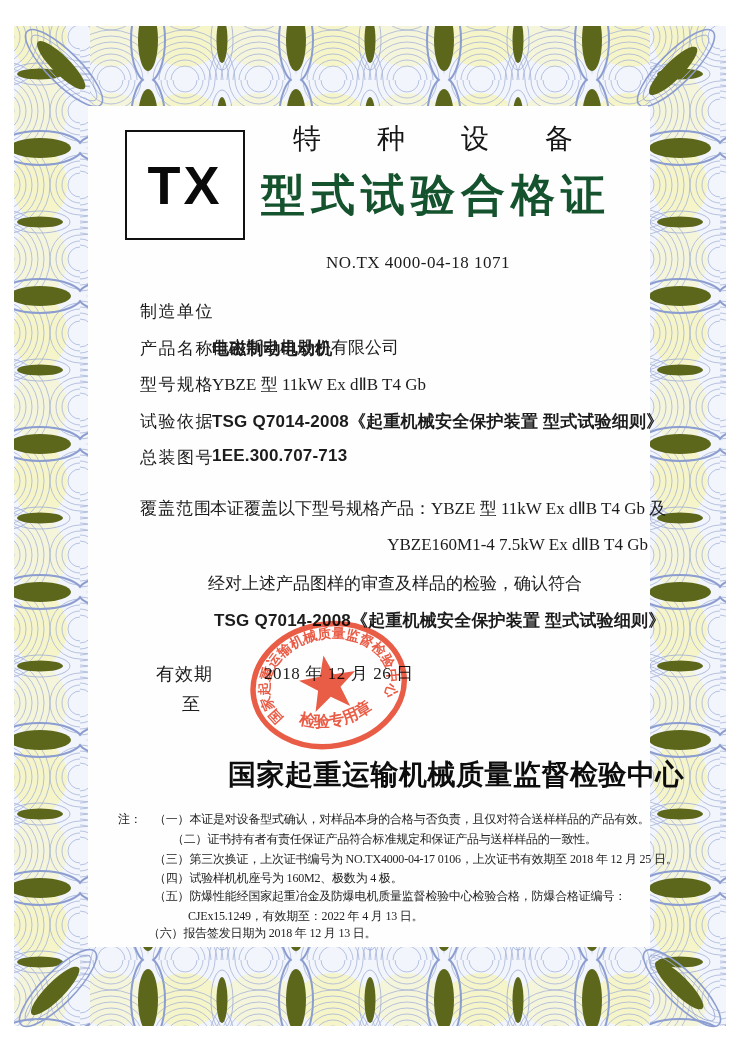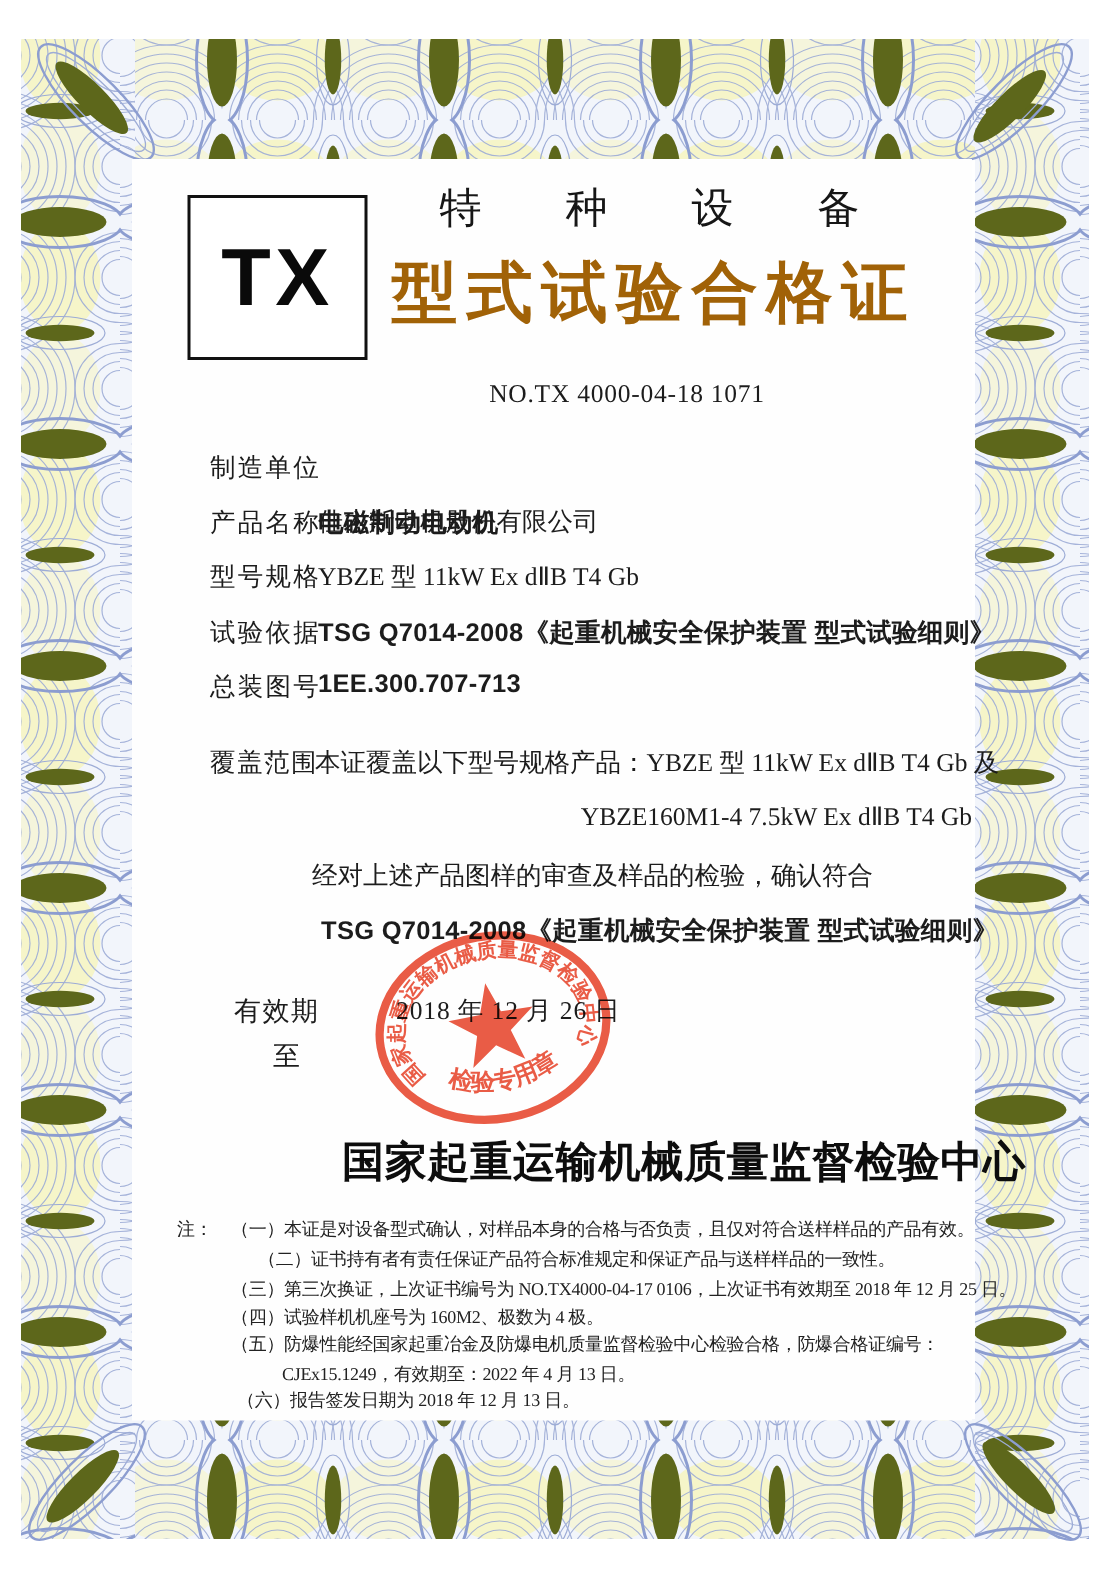--- a/index.html
+++ b/index.html
@@ -23,21 +23,21 @@
   #tx-box .tx{
     font-family:"Liberation Sans", sans-serif; font-weight:bold;
     font-size:54px; letter-spacing:3px; color:#0a0a0a;
   }
   #hdr-small{
     left:145px; top:14px; width:400px; text-align:center;
     font-size:28px; letter-spacing:56px; text-indent:56px; color:#161616;
   }
   #hdr-title{
     left:145px; top:60px; width:400px; text-align:center;
-    font-size:44px; font-weight:bold; letter-spacing:6px; text-indent:6px; color:#a16207;
+    font-size:44px; font-weight:bold; letter-spacing:6px; text-indent:6px; color:#14532d;
   }
   #cert-no{
     left:130px; top:147px; width:400px; text-align:center;
     font-size:17px; letter-spacing:0.5px;
   }
   
   .frow{left:0; top:0; font-size:17px;}
   .frow .lbl{position:absolute; left:52px; letter-spacing:1.5px;}
   .frow .val{position:absolute; left:124px;}
   .val-sans{font-family:"Liberation Sans", sans-serif;margin-top:36px;}
@@ -178,16 +178,16 @@
 
     <div id="issuer" class="abs">国家起重运输机械质量监督检验中心</div>
 
     <div class="abs note" style="left:30px; top:705px">注：</div>
     <div class="abs note" style="left:66px; top:705px">（一）本证是对设备型式确认，对样品本身的合格与否负责，且仅对符合送样样品的产品有效。</div>
     <div class="abs note" style="left:84px; top:725px">（二）证书持有者有责任保证产品符合标准规定和保证产品与送样样品的一致性。</div>
     <div class="abs note" style="left:66px; top:745px">（三）第三次换证，上次证书编号为 NO.TX4000-04-17 0106，上次证书有效期至 2018 年 12 月 25 日。</div>
     <div class="abs note" style="left:66px; top:764px">（四）试验样机机座号为 160M2、极数为 4 极。</div>
     <div class="abs note" style="left:66px; top:782px">（五）防爆性能经国家起重冶金及防爆电机质量监督检验中心检验合格，防爆合格证编号：</div>
     <div class="abs note" style="left:100px; top:802px">CJEx15.1249，有效期至：2022 年 4 月 13 日。</div>
-    <div class="abs note" style="left:70px; top:819px">（六）报告签发日期为 2018 年 12 月 13 日。</div>
+    <div class="abs note" style="left:60px; top:819px">（六）报告签发日期为 2018 年 12 月 13 日。</div>
 
   </div>
 </div>
 
 </body></html>

